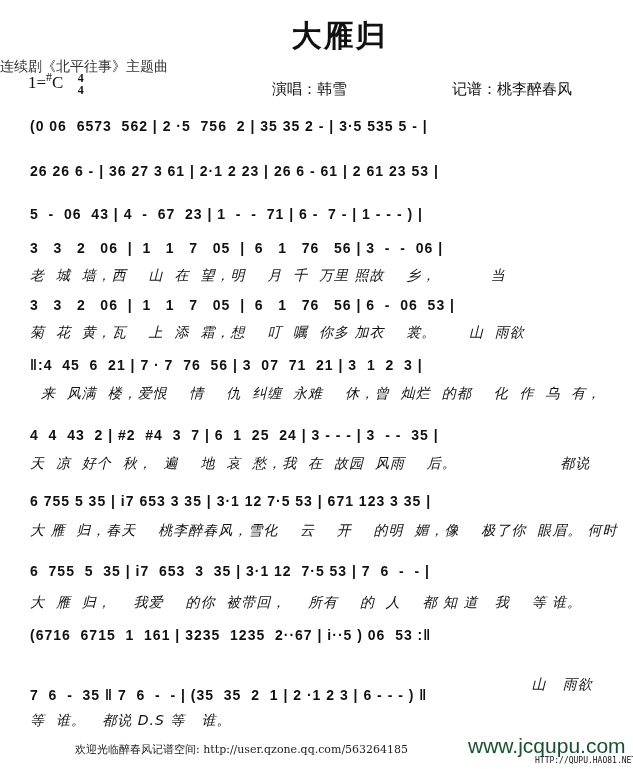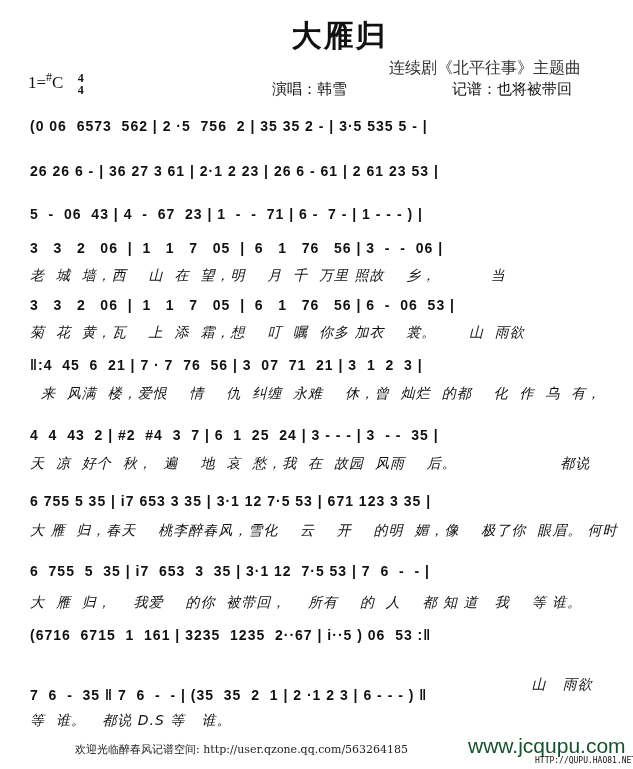--- a/index.html
+++ b/index.html
@@ -1,18 +1,18 @@
 <!DOCTYPE html>
 <html><head>
 <meta charset="utf-8">
 <style>
   html,body{margin:0;padding:0;background:#fff;}
   body{width:633px;height:769px;position:relative;overflow:hidden;color:#111;font-family:"DejaVu Sans",sans-serif;}
   .title{position:absolute;left:0;width:633px;top:16px;text-align:center;font-family:"DejaVu Serif",serif;font-weight:bold;font-size:30px;letter-spacing:2px;padding-left:23px;}
-  .subtitle{position:absolute;left:0;width:581px;top:58px;text-align:right;font-size:16px;color:#333;}
+  .subtitle{position:absolute;left:0;width:581px;top:58px;text-align:left;font-size:14px;color:#333;}
   .key{position:absolute;left:28px;top:70px;font-size:17px;font-family:Liberation Serif, serif;}
   .key sup{font-size:12px;}
   .timesig{display:inline-block;vertical-align:middle;text-align:center;font-size:12px;line-height:12px;margin-left:10px;font-weight:bold;}
   .timesig span{display:block;}
   .singer{position:absolute;left:272px;top:80px;font-size:15px;text-align:center;}
   .transcriber{position:absolute;left:452px;top:80px;font-size:15px;}
   .row{position:absolute;left:30px;width:580px;font-family:"Liberation Sans",sans-serif;font-weight:bold;font-size:14px;white-space:pre;letter-spacing:1px;}
   .lyr{position:absolute;left:30px;width:580px;font-size:14px;white-space:pre;letter-spacing:1px;font-style:italic;}
   .footer{position:absolute;left:30px;top:742px;font-size:11px;font-family:"DejaVu Serif",serif;color:#222;margin-left:45px;}
   .site{position:absolute;left:468px;top:734px;font-size:21px;font-family:"Liberation Sans",sans-serif;color:#14532d;}
@@ -21,21 +21,21 @@
 </head>
 <body>
 
 <div class="title">大雁归</div>
 <div class="subtitle">连续剧《北平往事》主题曲</div>
 <div class="key">
   <span>1=</span><sup>#</sup><span>C</span>
   <span class="timesig"><span>4</span><span>4</span></span>
 </div>
 <div class="singer">演唱：韩雪</div>
-<div class="transcriber">记谱：也将被带回</div>
+<div class="transcriber">记谱：桃李醉春风</div>
 
 <div class="row" style="top:118px">(0 06  6573  562 | 2 ·5  756  2 | 35 35 2 - | 3·5 535 5 - |</div>
 <div class="row" style="top:163px">26 26 6 - | 36 27 3 61 | 2·1 2 23 | 26 6 - 61 | 2 61 23 53 |</div>
 <div class="row" style="top:206px">5  -  06  43 | 4  -  67  23 | 1  -  -  71 | 6 -  7 - | 1 - - - ) |</div>
 
 <div class="row" style="top:240px">3   3   2   06  |  1   1   7   05  |  6   1   76   56 | 3  -  -  06 |</div>
 <div class="lyr" style="top:267px">老  城  墙，西    山  在  望，明    月  千  万里 照故    乡，          当</div>
 <div class="row" style="top:297px">3   3   2   06  |  1   1   7   05  |  6   1   76   56 | 6  -  06  53 |</div>
 <div class="lyr" style="top:324px">菊  花  黄，瓦    上  添  霜，想    叮  嘱  你多 加衣    裳。      山  雨欲</div>
 

